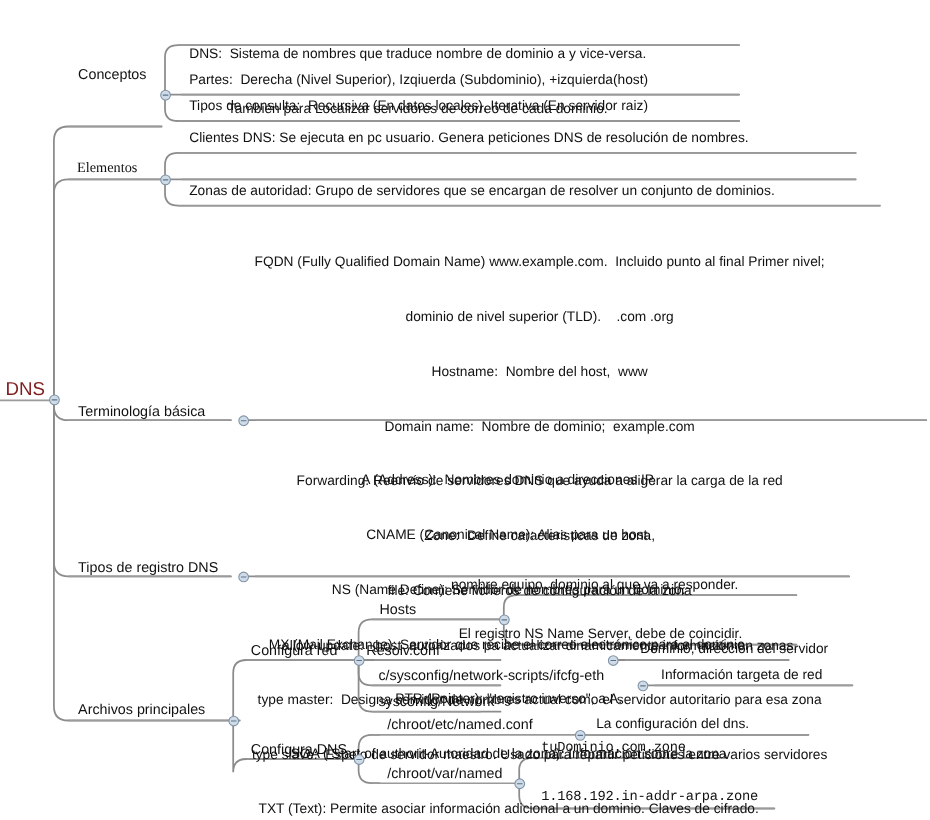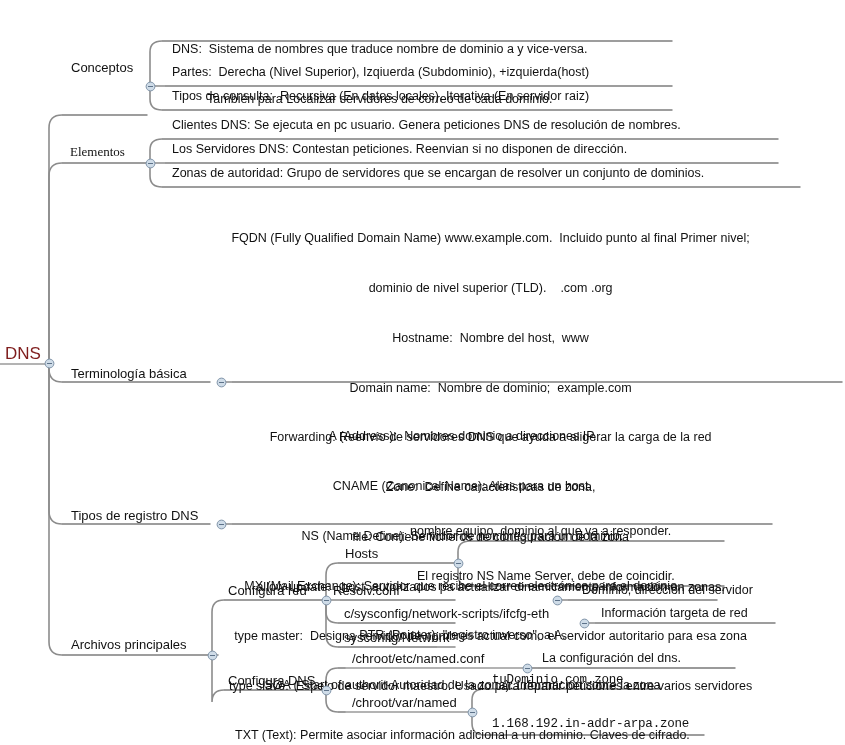--- a/index.html
+++ b/index.html
@@ -161,21 +161,20 @@
   <div class="node-label n-main" style="left:71px; top:637px;">Archivos principales</div>
 
   <div class="node-label n-leaf multi" style="left:172px; top:8px;">
     <div>DNS:  Sistema de nombres que traduce nombre de dominio a y vice-versa.</div>
     <div>También para Localizar servidores de correo de cada dominio.</div>
   </div>
   <div class="node-label n-leaf" style="left:172px; top:65px;">Partes:  Derecha (Nivel Superior), Izqiuerda (Subdominio), +izquierda(host)</div>
   <div class="node-label n-leaf" style="left:172px; top:89px;">Tipos de consulta:  Recursiva (En datos locales), Iterativa (En servidor raiz)</div>
 
   <div class="node-label n-leaf" style="left:172px; top:118px;">Clientes DNS: Se ejecuta en pc usuario. Genera peticiones DNS de resolución de nombres.</div>
-  <div class="node-label n-leaf" style="left:172px; top:142px;">Los Servidores DNS: Contestan peticiones. Reenvian si no disponen de dirección.</div>
   <div class="node-label n-leaf" style="left:172px; top:166px;">Zonas de autoridad: Grupo de servidores que se encargan de resolver un conjunto de dominios.</div>
 
   <div class="node-label n-leaf multi" style="left:229px; top:197px;">
     <div>FQDN (Fully Qualified Domain Name) www.example.com.  Incluido punto al final Primer nivel;</div>
     <div>dominio de nivel superior (TLD).    .com .org</div>
     <div>Hostname:  Nombre del host,  www</div>
     <div>Domain name:  Nombre de dominio;  example.com</div>
     <div>Forwarding: Reenvío de servidores DNS que ayuda a aligerar la carga de la red</div>
     <div>Zone:  Define caracteristicas de zona,</div>
     <div>file: Contiene ficheros de configuración de la zona</div>

